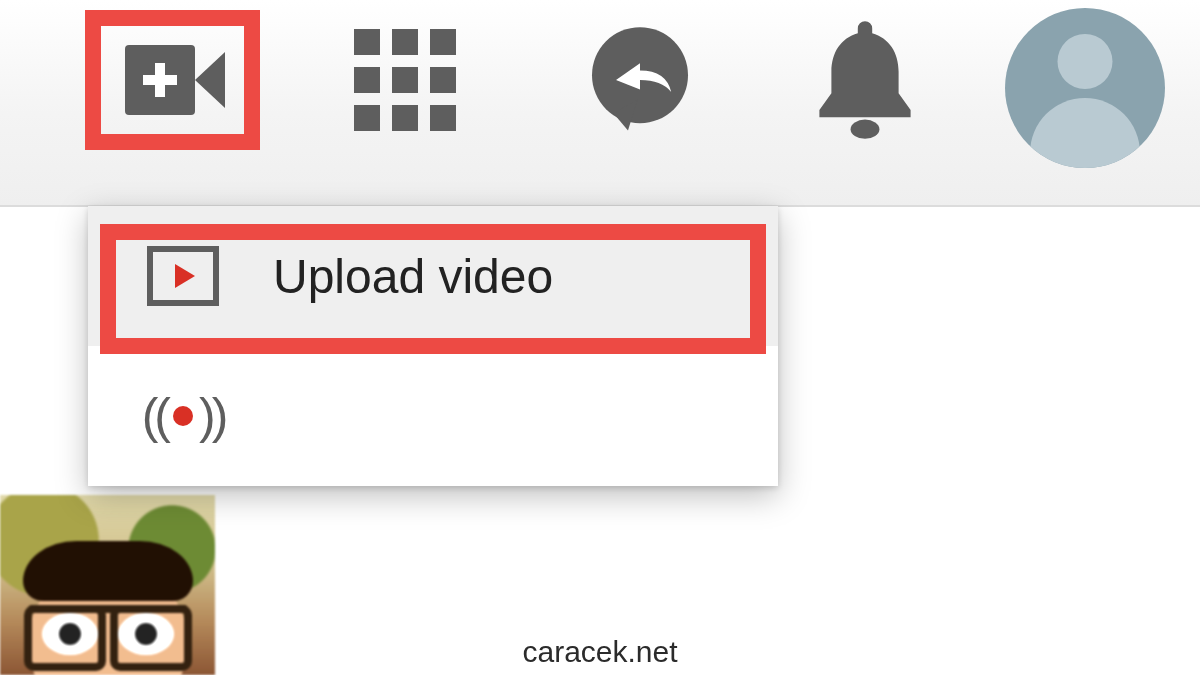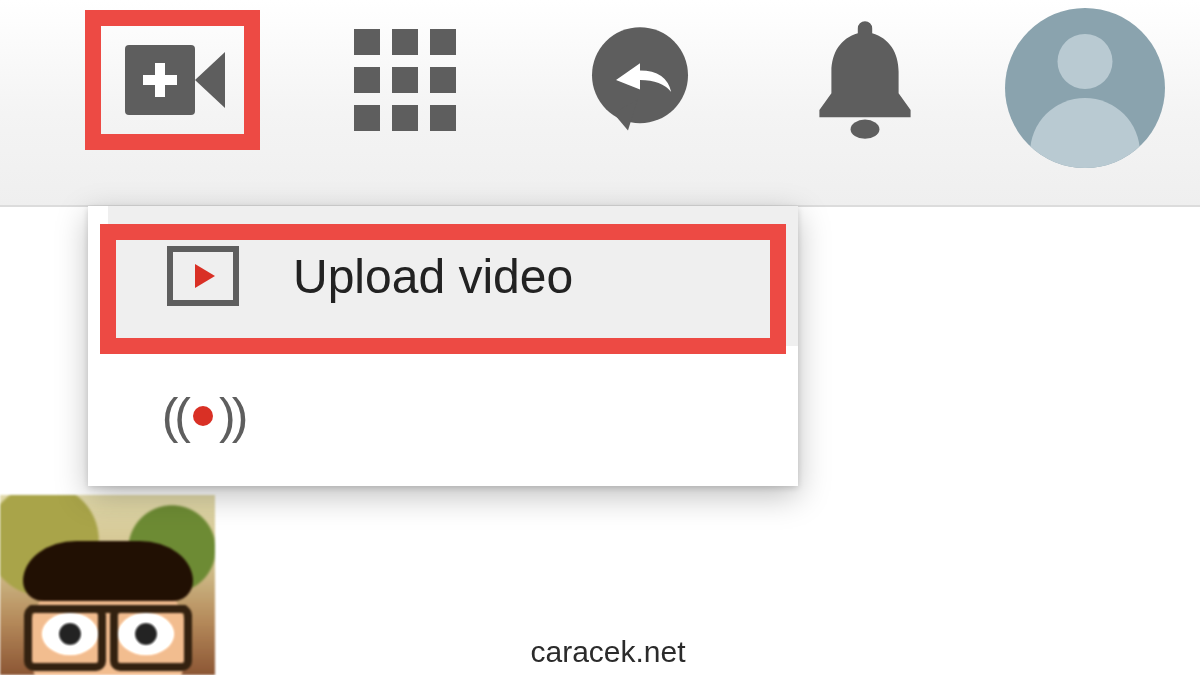--- a/index.html
+++ b/index.html
@@ -119,21 +119,20 @@
 
   
   .dropdown {
     position: absolute;
     left: 88px;
     top: 206px;
     width: 690px;
     background: #fff;
     box-shadow: 0 10px 30px rgba(0,0,0,0.25), 0 2px 6px rgba(0,0,0,0.15);
     z-index: 2;
-    padding-left: 20px;
   }
   .dropdown .item {
     display: flex;
     align-items: center;
     height: 140px;
     padding-left: 50px;
     font-size: 48px;
     color: #222;
     box-sizing: border-box;
   }
@@ -265,21 +264,20 @@
 
   
   .watermark {
     position: absolute;
     left: 50%;
     bottom: 6px;
     transform: translateX(-50%);
     font-size: 30px;
     color: #2b2b2b;
     z-index: 0;
-    margin-left: 8px;
   }
 </style>
 </head>
 <body>
 
 <div class="topbar">
 
   <div class="red-outline-create"></div>
 
   <div class="icon-box icon-create-wrap">

